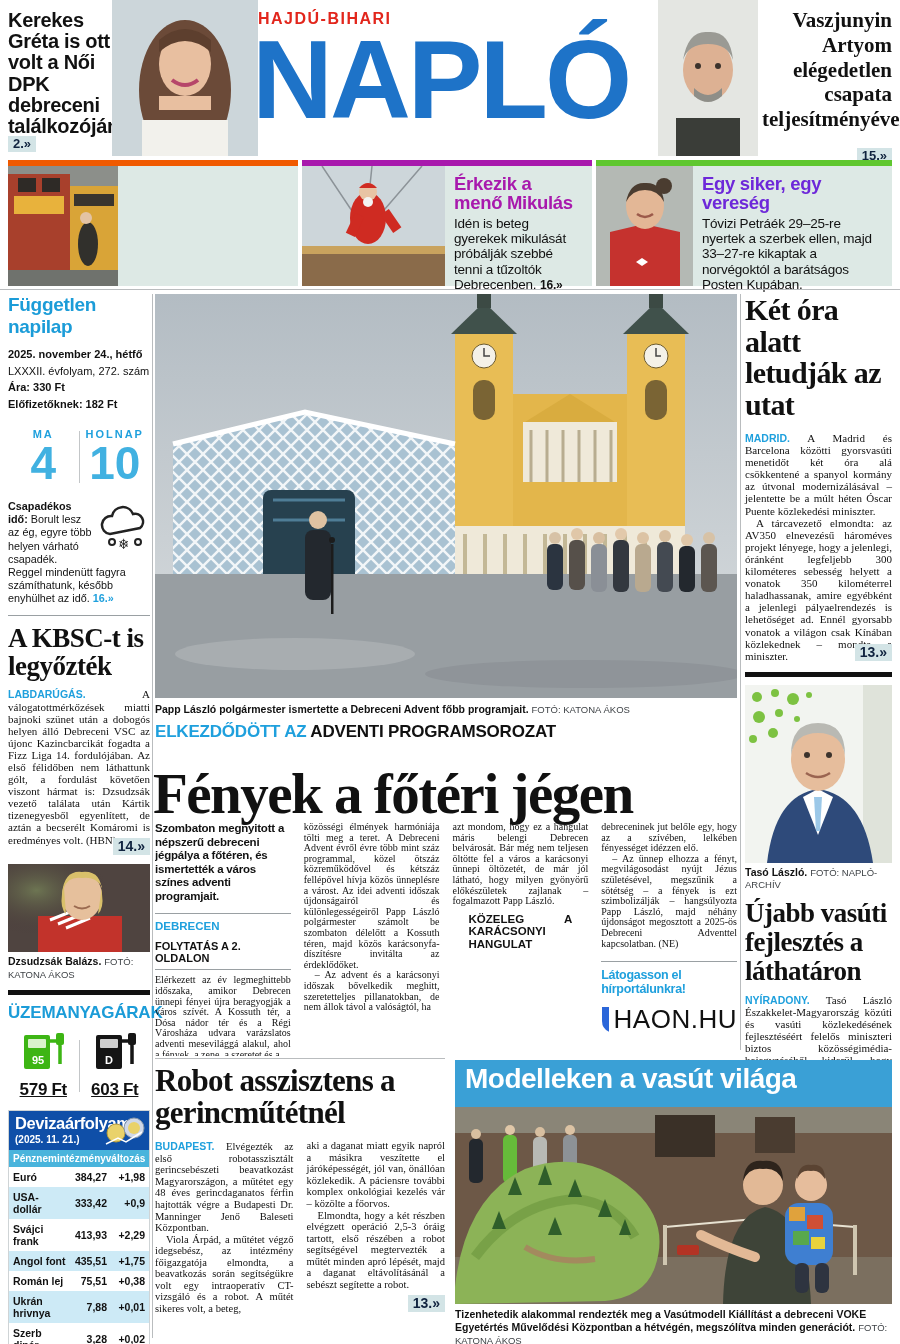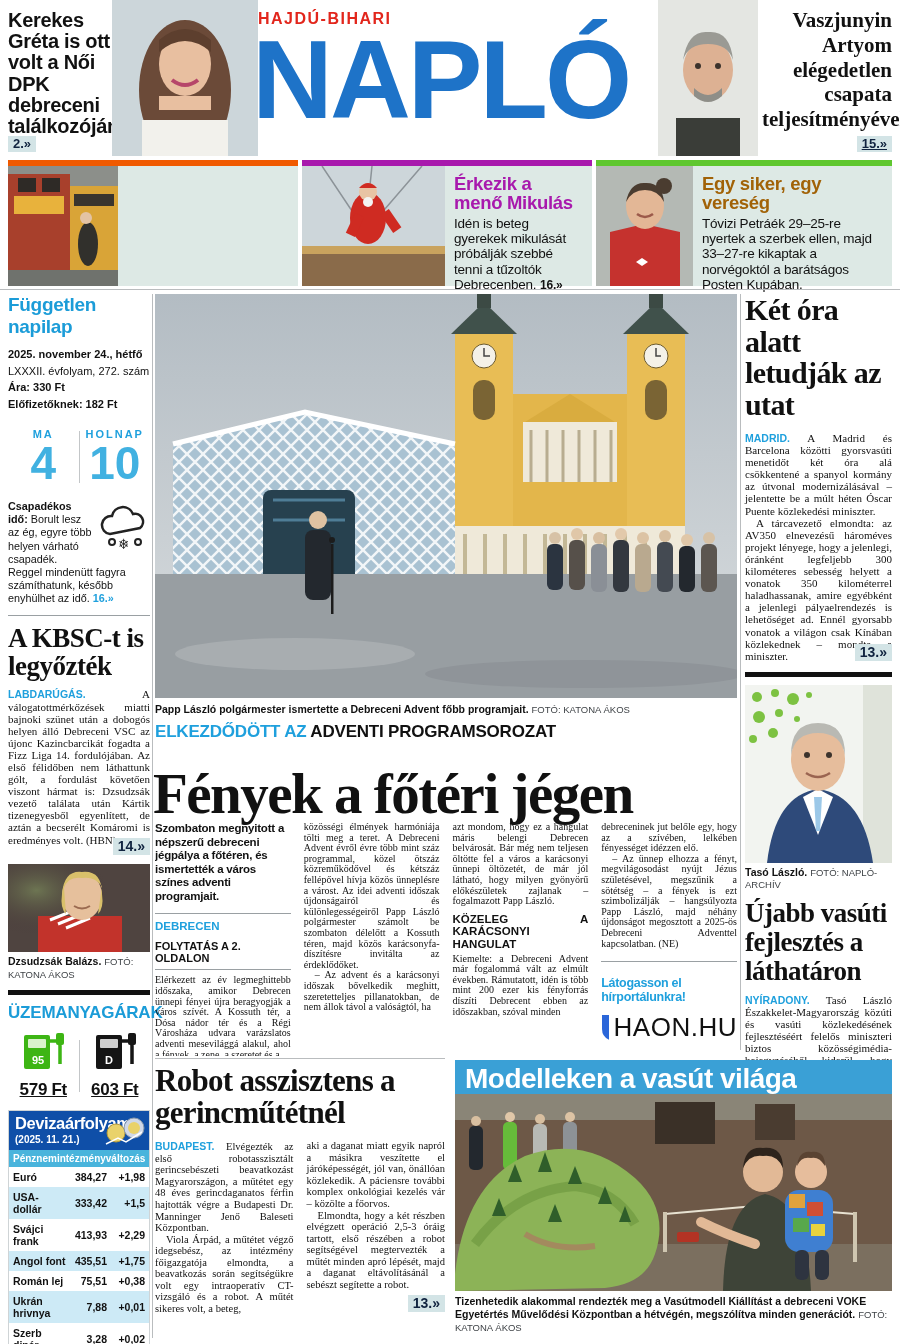--- a/index.html
+++ b/index.html
@@ -63,35 +63,35 @@
   .kicker .blue{color:#1fa0dd;}
   .main-hl{font:bold 57px/1 "Liberation Serif",serif;letter-spacing:-1.5px;margin-top:19px;}
   .cols{display:flex;gap:13px;}
   .col{flex:1;min-width:0;}
   .lead{font:bold 11.5px/1.18 "Liberation Sans",sans-serif;letter-spacing:-0.2px;}
   .dateline{color:#1fa0dd;font:bold 11.5px "Liberation Sans",sans-serif;margin:6px 0 8px;}
   .contin{font:bold 11px "Liberation Sans",sans-serif;margin-bottom:5px;}
   .bodytxt{font:10px/1.06 "Liberation Serif",serif;text-align:justify;}
   .bodytxt p{margin:0;}
   .bodytxt p.ind{text-indent:11px;}
-  .subhead{font:bold 11.5px/1.1 "Liberation Sans",sans-serif;margin:6px 0 3px;}
-  .promo{margin-top:12px;border-top:1px solid #9aa0a3;padding-top:14px;}
+  .subhead{font:bold 11.5px/1.1 "Liberation Sans",sans-serif;margin:6px 16px 3px;}
+  .promo{margin-top:12px;border-top:1px solid #9aa0a3;padding-top:6px;}
   .promo-txt{color:#1fa0dd;font:bold 12.5px "Liberation Sans",sans-serif;letter-spacing:-0.3px;}
   .promo-logo{display:flex;align-items:center;gap:5px;margin-top:8px;}
   .promo-logo .word{font:26px "Liberation Sans",sans-serif;letter-spacing:0.5px;color:#111;}
   
   .rrail{left:745px;top:294px;width:147px;}
   .r-hl{font:bold 30px/1.05 "Liberation Serif",serif;letter-spacing:-0.6px;}
   .r-hl2{font:bold 27px/1.08 "Liberation Serif",serif;letter-spacing:-0.5px;margin-top:8px;}
   
   .robot-hl{font:bold 31px/1.02 "Liberation Serif",serif;letter-spacing:-0.7px;margin-top:6px;}
   .robot-cols{display:flex;gap:13px;margin-top:12px;}
   .robot-cols .bodytxt{font-size:10.5px;line-height:1.1;}
   .model-bar{background:#3aa0d6;color:#fff;font:bold 28px/38px "Liberation Sans",sans-serif;
-             letter-spacing:-0.5px;padding:0 10px;height:34px;}
+             letter-spacing:-0.5px;padding:0 10px;height:47px;}
   .model-cap{font:bold 10.5px/1.25 "Liberation Sans",sans-serif;margin-top:4px;}
   .model-cap .credit{font-weight:normal;color:#3f4347;font-size:9.5px;}
 </style>
 </head>
 <body>
 
 <div class="page">
 
   <div class="abs" style="left:0;top:0;width:900px;height:156px;">
     <div class="abs hdr-left-hl" style="left:8px;top:10px;width:125px;">Kerekes Gréta is ott volt a Női DPK debreceni találkozóján</div>
@@ -114,21 +114,21 @@
       <rect width="100" height="156" fill="#e4e6e2"></rect>
       <rect x="18" y="118" width="64" height="38" fill="#3a3d38"></rect>
       <ellipse cx="50" cy="70" rx="25" ry="31" fill="#ddb193"></ellipse>
       <path d="M25 60 Q30 30 50 32 Q72 30 75 60 Q70 44 50 44 Q30 44 25 60Z" fill="#9a9a94"></path>
       <path d="M36 88 Q50 102 64 88 L64 96 Q50 108 36 96Z" fill="#8e8e88"></path>
       <circle cx="40" cy="66" r="3" fill="#3c332c"></circle>
         <circle cx="60" cy="66" r="3" fill="#3c332c"></circle>
     </svg>
 
     <div class="abs hdr-right-hl" style="left:762px;top:8px;width:130px;">Vaszjunyin Artyom elégedetlen csapata teljesítményével</div>
-    <span class="abs chip" style="right:8px;top:136px;text-decoration:underline;">15.»</span>
+    <span class="abs chip" style="right:8px;top:148px;text-decoration:underline;">15.»</span>
   </div>
 
   <div class="teaser" style="left:8px;width:290px;">
     <div class="bar" style="background:#f05a00;"></div>
     <svg class="timg" width="110" height="120">
       <rect width="110" height="120" fill="#8c8f8a"></rect>
       <rect x="0" y="8" width="62" height="96" fill="#a8402c"></rect>
       <rect x="6" y="30" width="50" height="18" fill="#e8b23c"></rect>
       <rect x="10" y="12" width="18" height="14" fill="#2e2a26"></rect>
         <rect x="34" y="12" width="18" height="14" fill="#2e2a26"></rect>
@@ -166,21 +166,21 @@
       <rect width="97" height="120" fill="#b4b9b4"></rect>
       <rect x="14" y="66" width="70" height="54" fill="#c5322e"></rect>
       <path d="M14 66 L48 58 L84 66 L84 80 L14 80 Z" fill="#c5322e"></path>
       <ellipse cx="49" cy="40" rx="19" ry="23" fill="#e3b796"></ellipse>
       <path d="M30 36 Q34 16 49 17 Q66 16 68 36 Q62 24 49 24 Q36 24 30 36Z" fill="#4a3c30"></path>
       <circle cx="68" cy="20" r="8" fill="#4a3c30"></circle>
       <path d="M41 48 Q49 54 57 48" stroke="#9c5a4a" stroke-width="2.5" fill="none"></path>
       <path d="M40 96 l6 -4 l6 4 l-6 4 Z" fill="#fff"></path>
     </svg>
     <div class="ttext" style="left:106px;">
-      <div class="t-hl" style="color:#a16207;">Egy siker, egy vereség</div>
+      <div class="t-hl" style="color:#6d28d9;">Egy siker, egy vereség</div>
       <div class="t-body"><span>Tóvizi Petráék 29–25-re nyertek a szerbek ellen, majd 33–27-re kikaptak a norvégoktól a barátságos Posten Kupában.</span></div>
     </div>
   </div>
 
   <div class="abs hairline" style="left:0;top:289px;width:900px;height:1px;"></div>
   <div class="abs hairline" style="left:152px;top:294px;width:1px;height:1044px;"></div>
   <div class="abs hairline" style="left:740px;top:294px;width:1px;height:756px;"></div>
 
   <div class="abs lrail">
     <div class="tagline">Független napilap</div>
@@ -283,21 +283,21 @@
       </div>
       <div>
         <div class="fx-row">
             <span class="fxc1">Euró</span>
             <span class="fxc2">384,27</span>
             <span class="fxc3">+1,98</span>
           </div>
         <div class="fx-row">
             <span class="fxc1">USA-dollár</span>
             <span class="fxc2">333,42</span>
-            <span class="fxc3">+1,5</span>
+            <span class="fxc3">+0,9</span>
           </div>
         <div class="fx-row">
             <span class="fxc1">Svájci frank</span>
             <span class="fxc2">413,93</span>
             <span class="fxc3">+2,29</span>
           </div>
         <div class="fx-row">
             <span class="fxc1">Angol font</span>
             <span class="fxc2">435,51</span>
             <span class="fxc3">+1,75</span>
@@ -427,21 +427,20 @@
           <p>Elérkezett az év legmeghittebb időszaka, amikor Debrecen ünnepi fényei újra beragyogják a város szívét. A Kossuth tér, a Dósa nádor tér és a Régi Városháza udvara varázslatos adventi mesevilággá alakul, ahol a fények, a zene, a szeretet és a</p>
         </div>
     </div>
     <div class="col bodytxt">
       <p>közösségi élmények harmóniája tölti meg a teret. A Debreceni Advent évről évre több mint száz programmal, közel ötszáz közreműködővel és kétszáz fellépővel hívja közös ünneplésre a várost. Az idei adventi időszak újdonságairól és különlegességeiről Papp László polgármester számolt be szombaton délelőtt a Kossuth téren, majd közös karácsonyfa-díszítésre invitálta az érdeklődőket.</p>
       <p class="ind">– Az advent és a karácsonyi időszak bővelkedik meghitt, szeretetteljes pillanatokban, de nem állok távol a valóságtól, ha</p>
     </div>
     <div class="col bodytxt">
       <p>azt mondom, hogy ez a hangulat máris belengi Debrecen belvárosát. Bár még nem teljesen öltötte fel a város a karácsonyi ünnepi öltözetét, de már jól látható, hogy milyen gyönyörű előkészületek zajlanak – fogalmazott Papp László.</p>
       <div class="subhead">KÖZELEG A KARÁCSONYI HANGULAT</div>
-      <p>Kiemelte: a Debreceni Advent már fogalommá vált az elmúlt években. Rámutatott, idén is több mint 200 ezer kis fényforrás díszíti Debrecent ebben az időszakban, szóval minden</p>
     </div>
     <div class="col">
       <div class="bodytxt">
         <p>debreceninek jut belőle egy, hogy az a szívében, lelkében fényességet idézzen elő.</p>
         <p class="ind">– Az ünnep elhozza a fényt, megvilágosodást nyújt Jézus születésével, megszűnik a sötétség – a fények is ezt szimbolizálják – hangsúlyozta Papp László, majd néhány újdonságot megosztott a 2025-ös Debreceni Adventtel kapcsolatban. (NE)</p>
       </div>
       <div class="promo">
         <div class="promo-txt">Látogasson el hírportálunkra!</div>
         <div class="promo-logo">
           <svg width="22" height="28">

